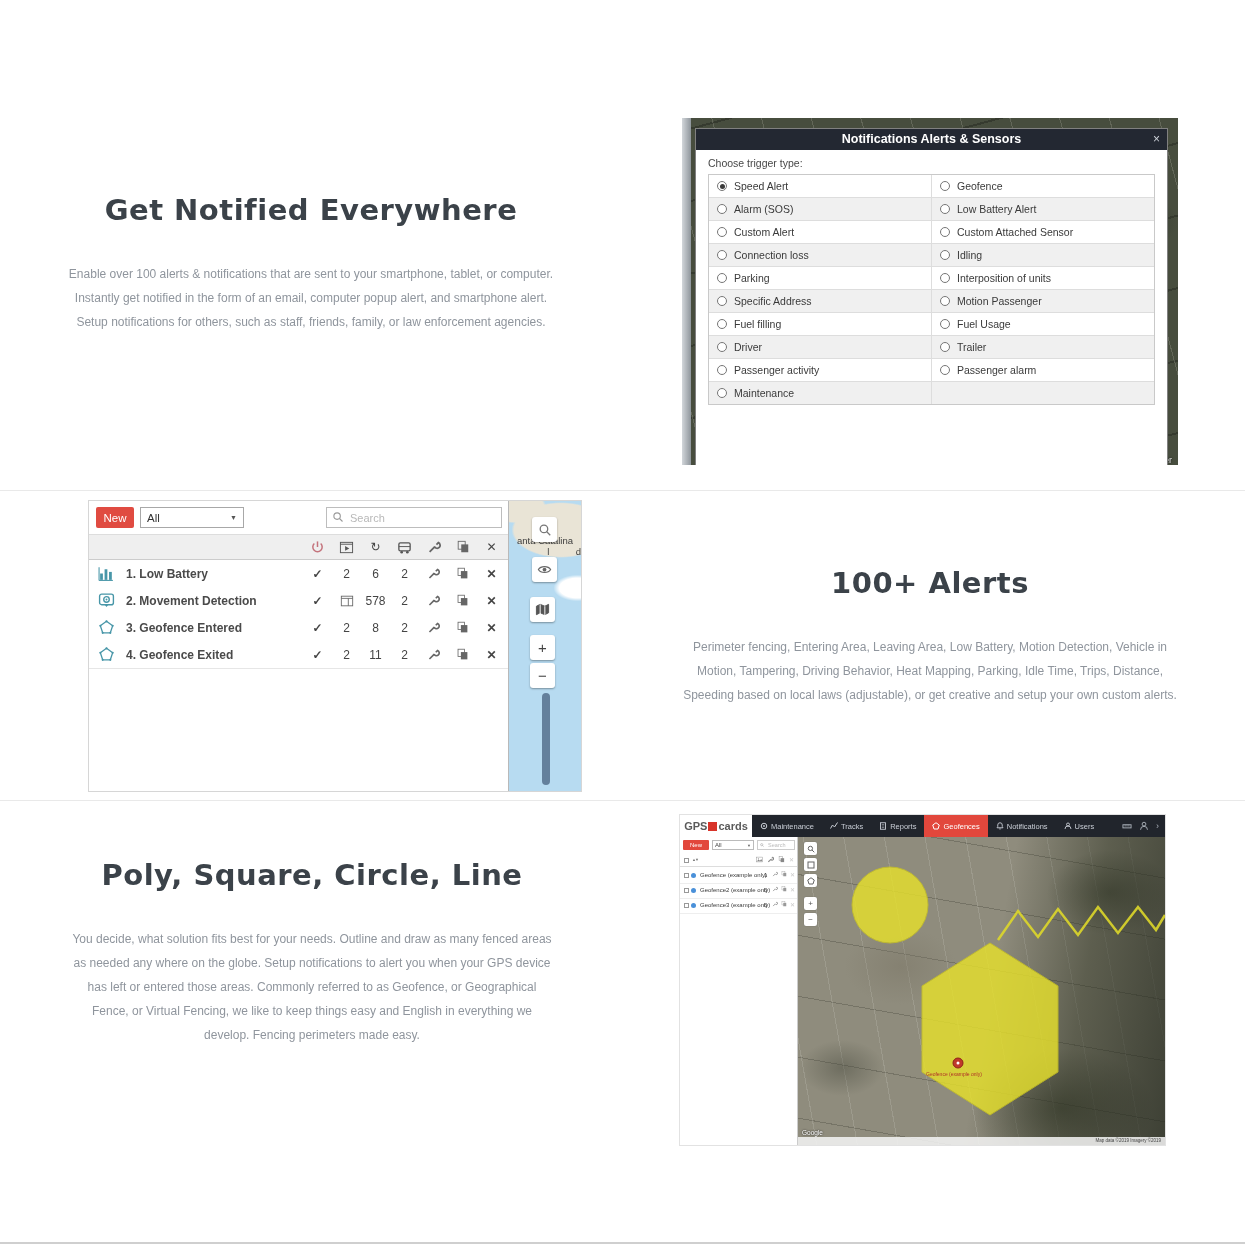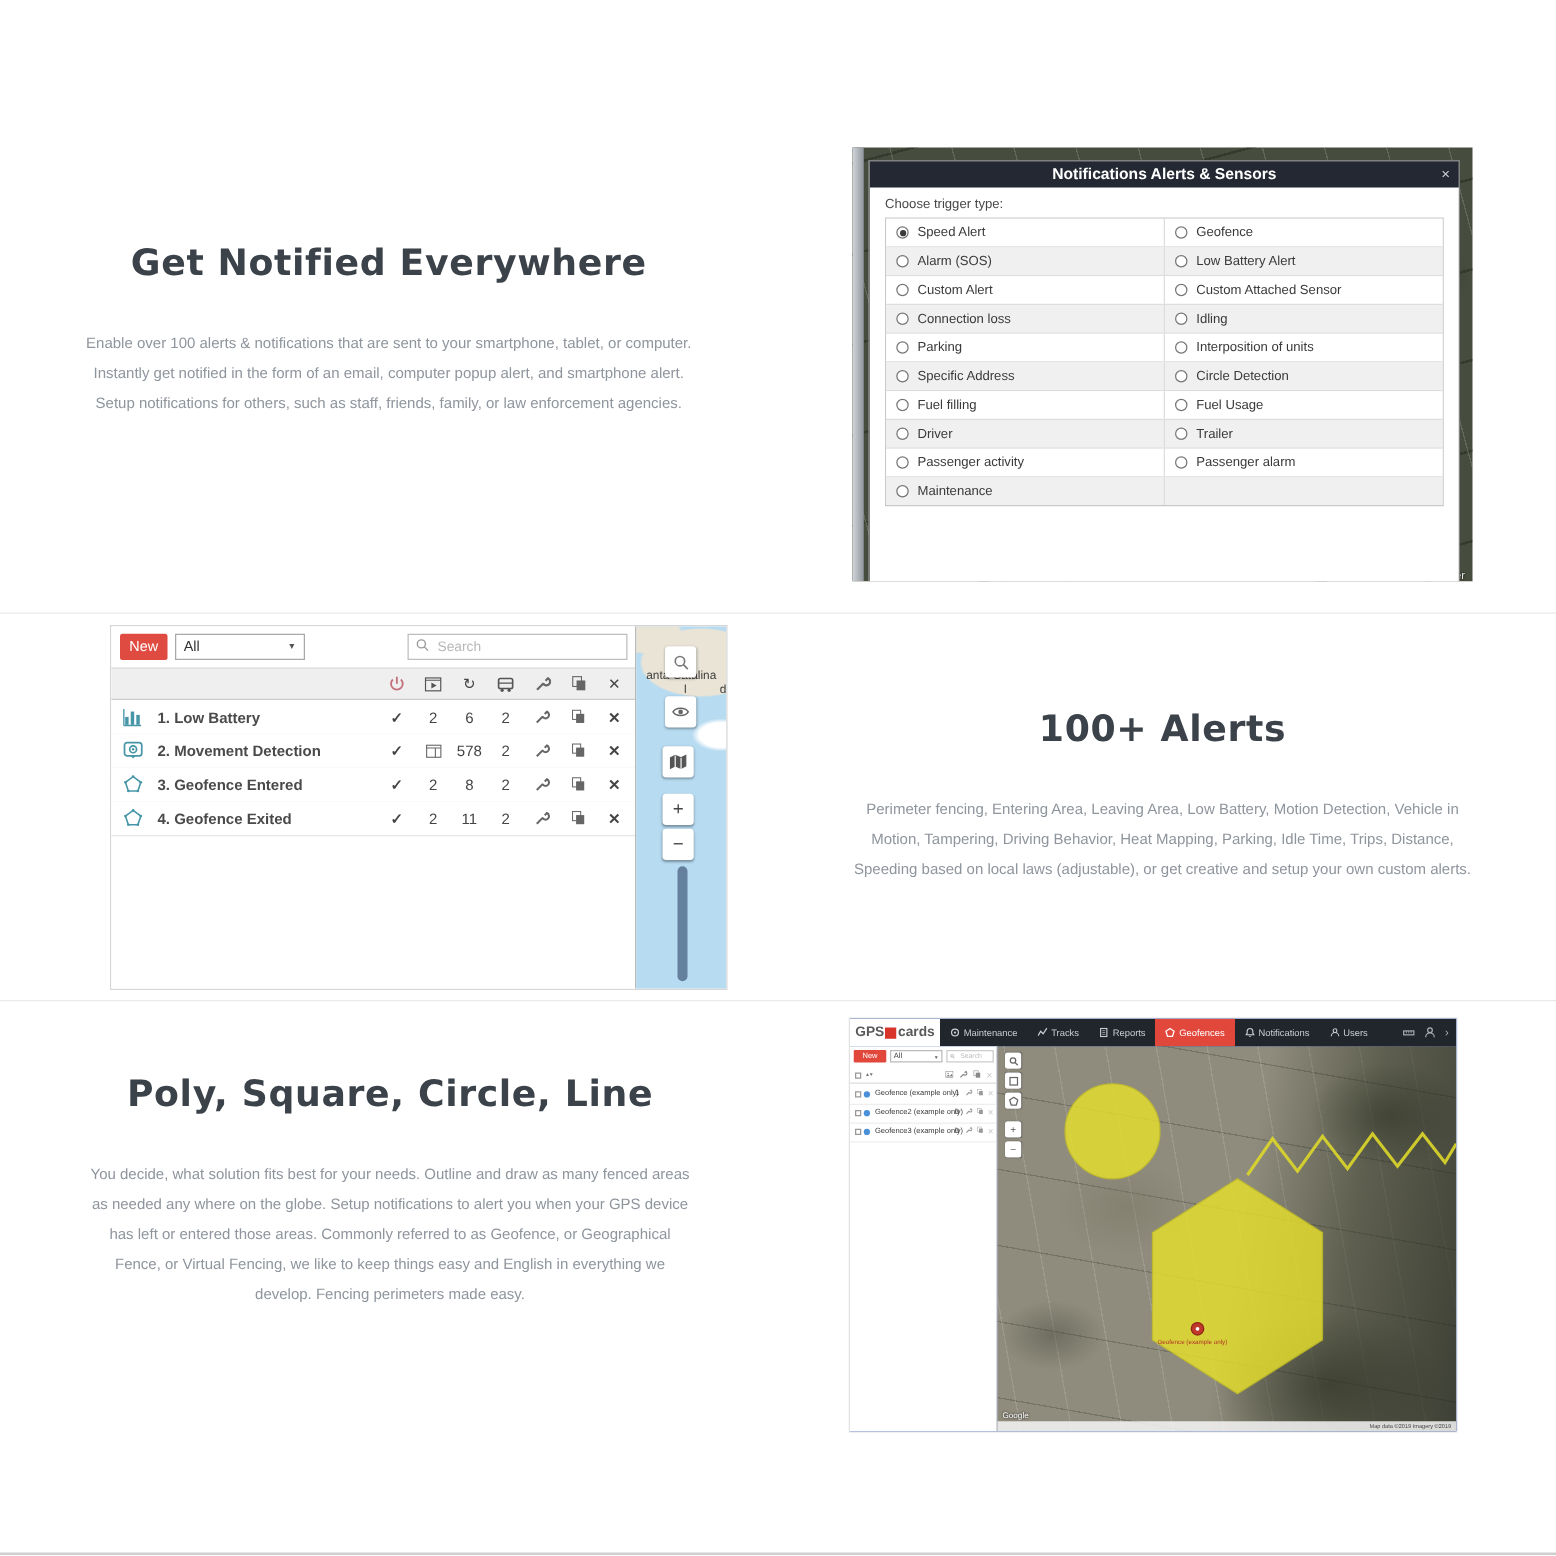--- a/index.html
+++ b/index.html
@@ -78,21 +78,21 @@
      radial-gradient(55px 30px at 10% 2%, #e9e4d6 0 50%, rgba(233,228,214,0) 55%),
      radial-gradient(40px 22px at 95% 30%, #ffffff 0 45%, rgba(255,255,255,0) 60%);}
   .catalina{position:absolute;left:0;top:34px;width:100%;text-align:center;font-size:9.5px;color:#3c3c3c;}
   .catalina .l2{white-space:pre;display:block;text-align:right;}
   .mbtn{position:absolute;width:25px;height:25px;background:#fff;border-radius:3px;
         box-shadow:0 1px 2px rgba(0,0,0,.35);display:flex;align-items:center;justify-content:center;
         font-size:15px;color:#444;}
   .mscroll{position:absolute;left:33px;top:192px;width:8px;height:92px;background:#64809c;border-radius:4px;}
 
   
-  .shot3{position:absolute;left:680px;top:815px;width:485px;height:330px;overflow:hidden;background:#1d4ed8;
+  .shot3{position:absolute;left:680px;top:815px;width:485px;height:330px;overflow:hidden;background:#15803d;
          box-shadow:0 0 0 1px #e2e2e2;}
   .nav{position:absolute;left:0;top:0;width:100%;height:22px;background:#21252c;display:flex;align-items:stretch;}
   .logo{background:#fff;width:72px;display:flex;align-items:center;justify-content:center;
         font-size:11px;font-weight:bold;color:#5a5a5a;}
   .logo .sq{width:9px;height:9px;background:#d8342a;display:inline-block;margin:0 1px;}
   .nitem{display:flex;align-items:center;gap:3px;padding:0 8px;font-size:7.5px;color:#c9ced6;white-space:nowrap;}
   .nitem.active{background:#e2473c;color:#fff;}
   .nav-right{margin-left:auto;display:flex;align-items:center;gap:7px;padding-right:6px;color:#aab0b9;font-size:9px;}
   .gpanel{position:absolute;left:0;top:22px;width:118px;bottom:0;background:#fff;border-right:1px solid #ccc;box-sizing:border-box;}
   .gnew{position:absolute;left:3px;top:3px;width:26px;height:10px;background:#e2473c;color:#fff;font-size:6px;
@@ -208,21 +208,21 @@
               <span>Interposition of units</span>
             </div>
         </div>
         <div class="opt-row">
           <div class="opt-cell">
               <span class="radio"></span>
               <span>Specific Address</span>
             </div>
           <div class="opt-cell">
               <span class="radio"></span>
-              <span>Circle Detection</span>
+              <span>Motion Passenger</span>
             </div>
         </div>
         <div class="opt-row">
           <div class="opt-cell">
               <span class="radio"></span>
               <span>Fuel filling</span>
             </div>
           <div class="opt-cell">
               <span class="radio"></span>
               <span>Fuel Usage</span>

